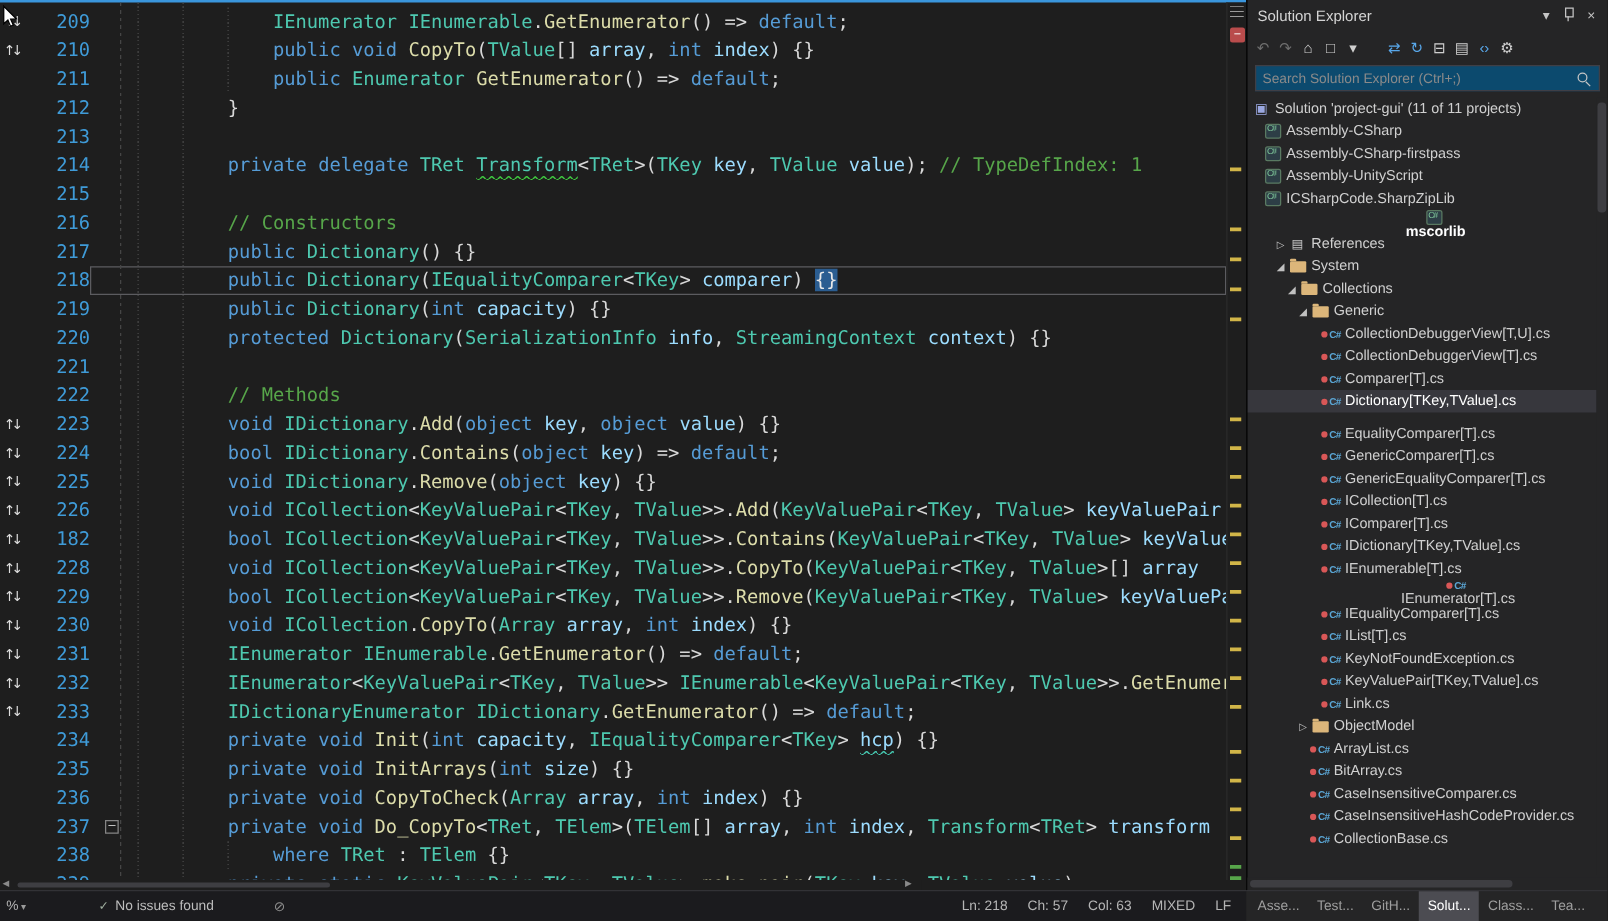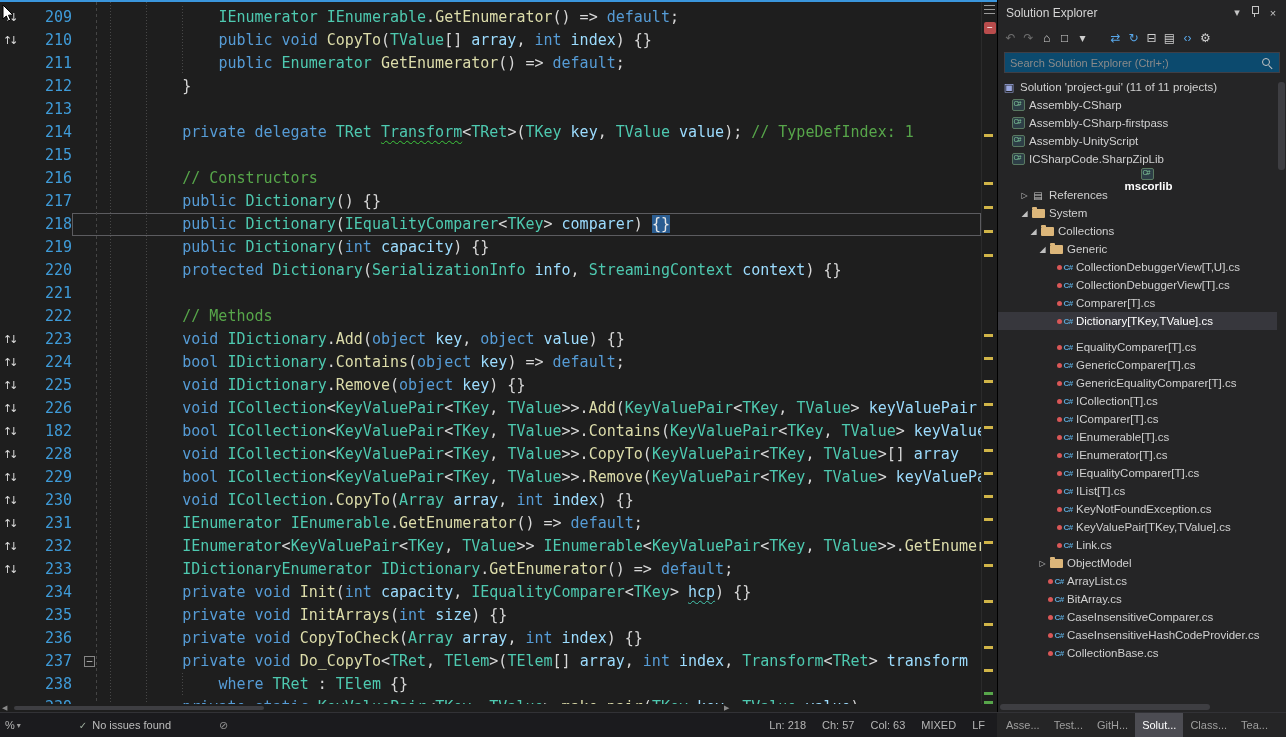--- a/index.html
+++ b/index.html
@@ -553,23 +553,30 @@
             <span class="iconbox">
               <span class="i-cs"></span>
             </span>
             <span class="tlabel">IComparer[T].cs</span>
           </div>
           <div class="trow" style="padding-left: 48px;">
             <span class="arrow"></span>
             <span class="iconbox">
               <span class="i-cs"></span>
             </span>
+            <span class="tlabel">IDictionary[TKey,TValue].cs</span>
+          </div>
+          <div class="trow" style="padding-left: 48px;">
+            <span class="arrow"></span>
+            <span class="iconbox">
+              <span class="i-cs"></span>
+            </span>
             <span class="tlabel">IEnumerable[T].cs</span>
           </div>
-          <div class="trow" style="padding-left: 48px;">
+          <div class="trow" style="padding-left: 48px; flex-direction: column;">
             <span class="arrow"></span>
             <span class="iconbox">
               <span class="i-cs"></span>
             </span>
             <span class="tlabel">IEnumerator[T].cs</span>
           </div>
           <div class="trow" style="padding-left: 48px;">
             <span class="arrow"></span>
             <span class="iconbox">
               <span class="i-cs"></span>

